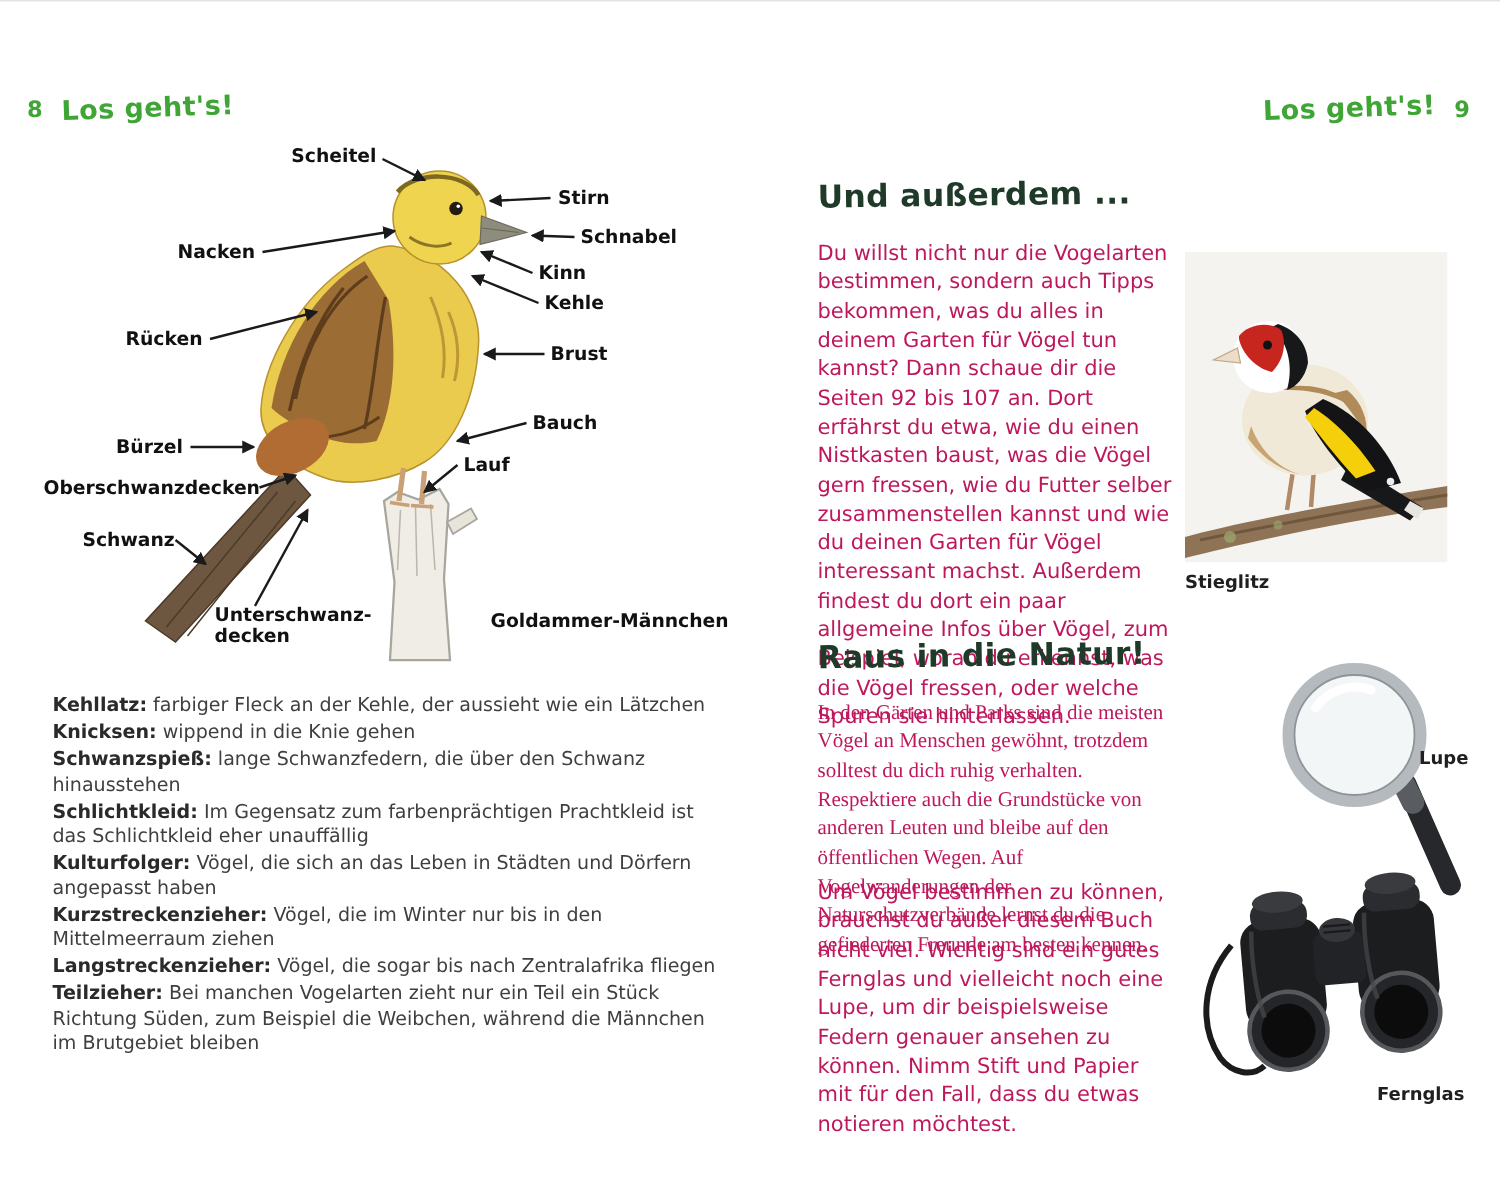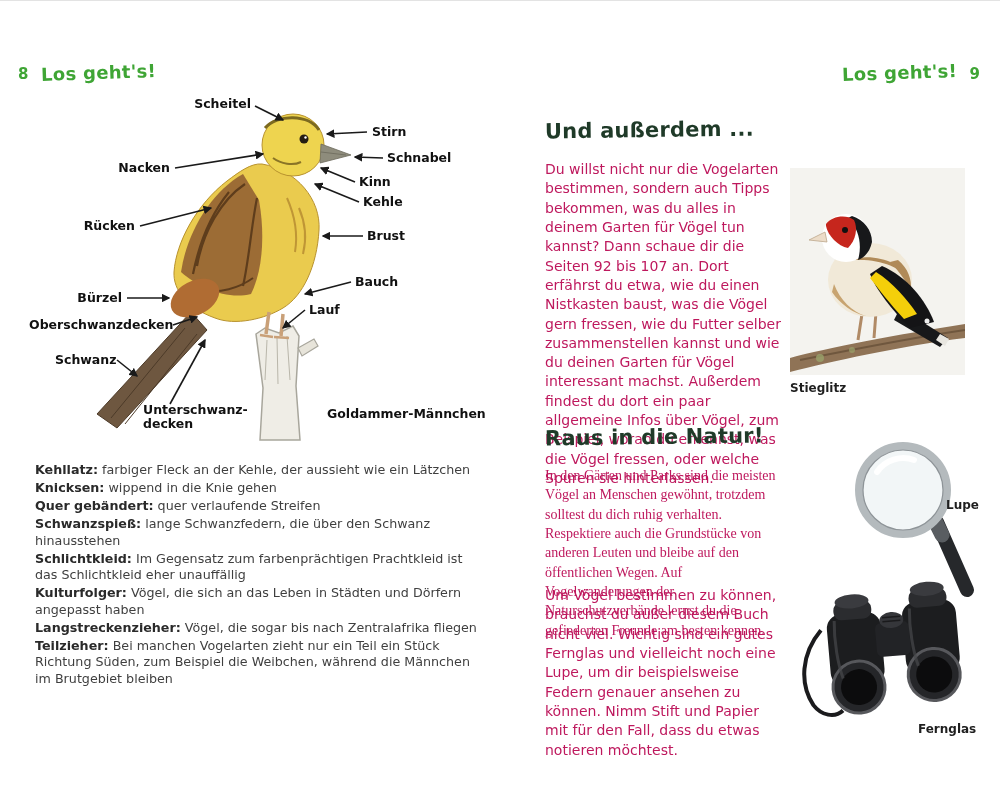--- a/index.html
+++ b/index.html
@@ -108,24 +108,24 @@
       <text x="40" y="276">Schwanz</text>
       <text x="128" y="326">Unterschwanz-</text>
       <text x="128" y="340">decken</text>
       <text x="312" y="330">Goldammer-Männchen</text>
     </g>
   </svg>
 
   <div class="glossary">
     <p><b>Kehllatz:</b> <span>farbiger Fleck an der Kehle, der aussieht wie ein Lätzchen</span></p>
     <p><b>Knicksen:</b> <span>wippend in die Knie gehen</span></p>
-    <p><b>Quer gebändert:</b> <span>quer verlaufende Streifen</span></p>
     <p><b>Schwanzspieß:</b> <span>lange Schwanzfedern, die über den Schwanz hinausstehen</span></p>
     <p><b>Schlichtkleid:</b> <span>Im Gegensatz zum farbenprächtigen Prachtkleid ist das Schlichtkleid eher unauffällig</span></p>
     <p><b>Kulturfolger:</b> <span>Vögel, die sich an das Leben in Städten und Dörfern angepasst haben</span></p>
+    <p><b>Kurzstreckenzieher:</b> <span>Vögel, die im Winter nur bis in den Mittelmeerraum ziehen</span></p>
     <p><b>Langstreckenzieher:</b> <span>Vögel, die sogar bis nach Zentralafrika fliegen</span></p>
     <p><b>Teilzieher:</b> <span>Bei manchen Vogelarten zieht nur ein Teil ein Stück Richtung Süden, zum Beispiel die Weibchen, während die Männchen im Brutgebiet bleiben</span></p>
   </div>
 
   <h2 class="sec-title" style="left:545px; top:118px;">Und außerdem ...</h2>
   <p class="col-text" style="left:545px; top:160px;">Du willst nicht nur die Vogelarten bestimmen, sondern auch Tipps bekommen, was du alles in deinem Garten für Vögel tun kannst? Dann schaue dir die Seiten 92 bis 107 an. Dort erfährst du etwa, wie du einen Nistkasten baust, was die Vögel gern fressen, wie du Futter selber zusammenstellen kannst und wie du deinen Garten für Vögel interessant machst. Außerdem findest du dort ein paar allgemeine Infos über Vögel, zum Beispiel, woran du erkennst, was die Vögel fressen, oder welche Spuren sie hinterlassen.</p>
 
   <svg class="fig" style="left:790px; top:168px; width:175px; height:207px;" viewBox="0 0 175 207">
     <rect width="175" height="207" fill="#f4f3ef"></rect>
     <path d="M0,190 C36,180 110,166 175,156 L175,170 C110,178 40,194 0,204 Z" fill="#8f7356"></path>

